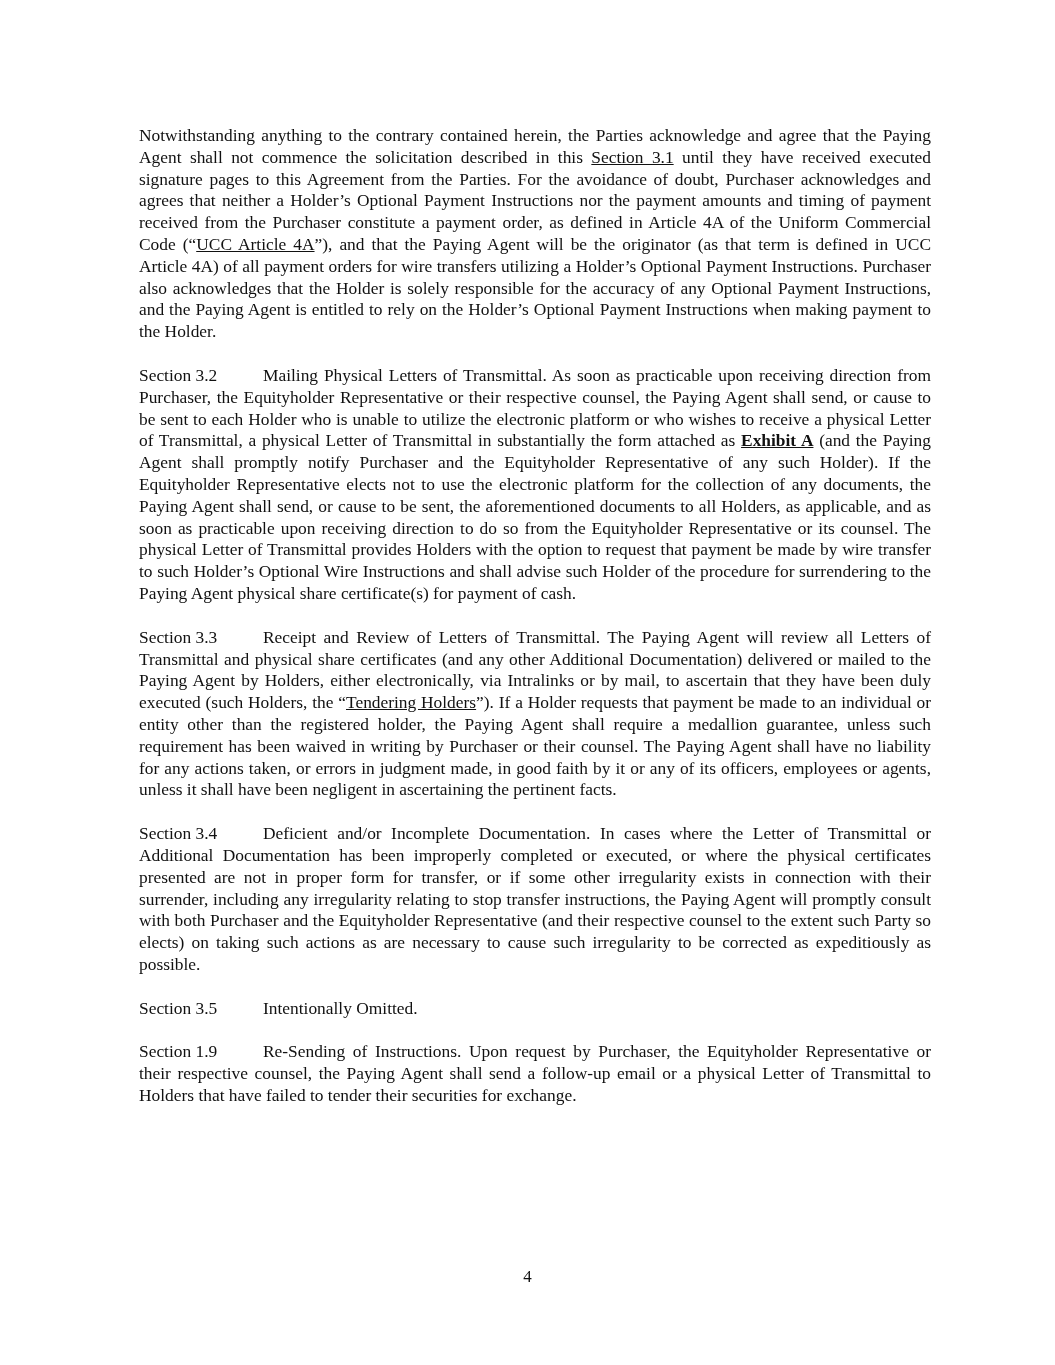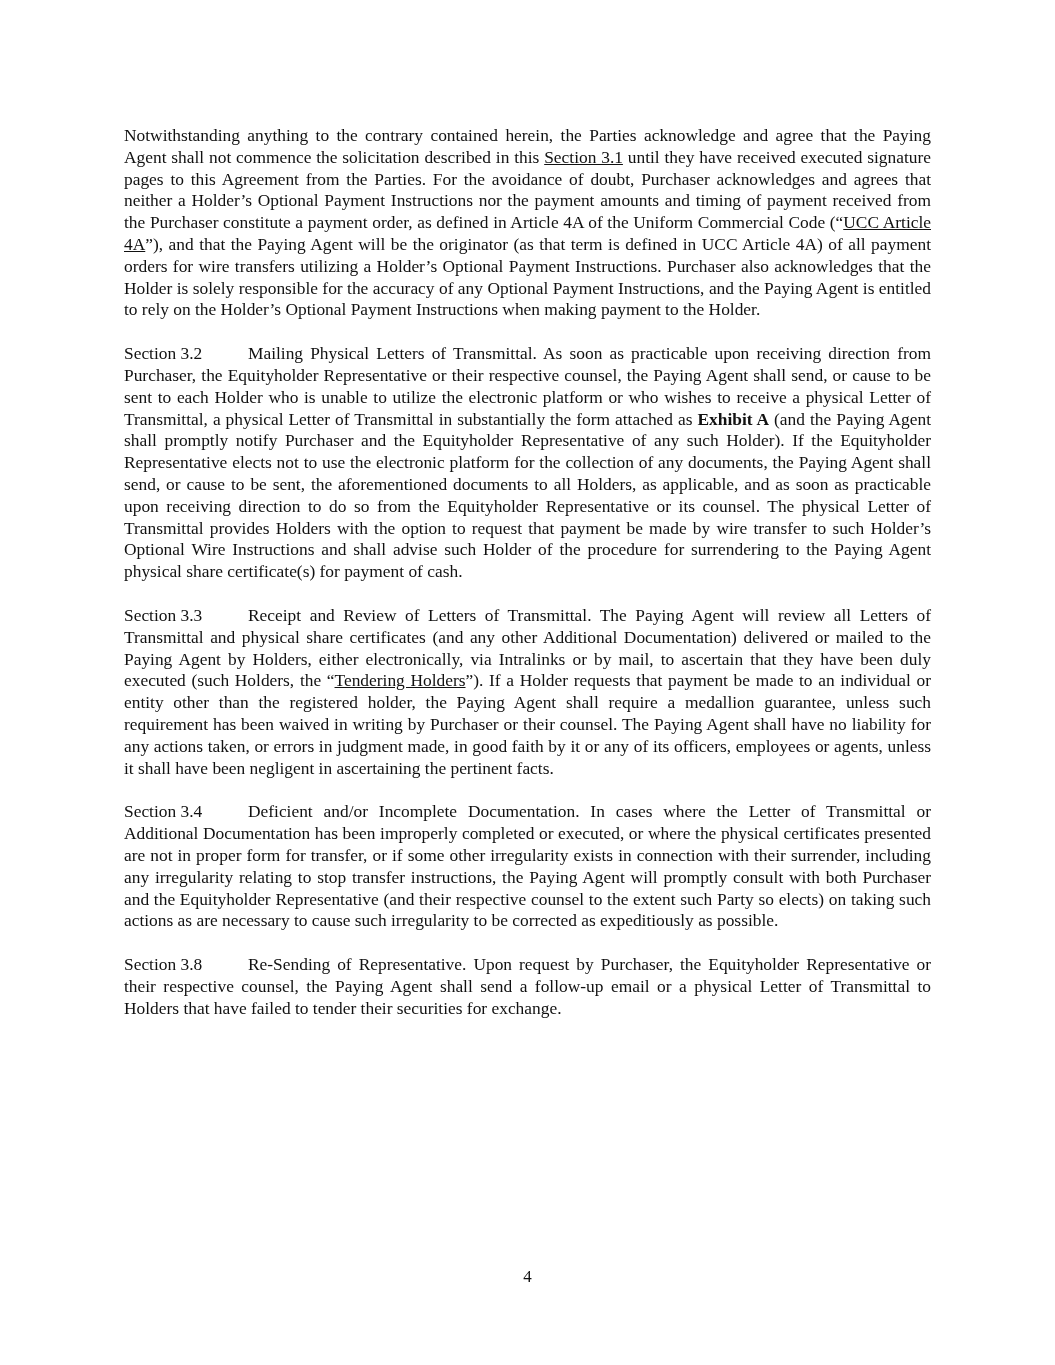--- a/index.html
+++ b/index.html
@@ -2,43 +2,44 @@
 <html><head>
 <meta charset="utf-8">
 <style>
   html, body { margin: 0; padding: 0; background: #ffffff; }
   body { width: 1055px; height: 1365px; position: relative; overflow: hidden; }
   .page {
     position: absolute; left: 124px; top: 125px; width: 807px;
     font-family: "Liberation Serif", serif;
     font-size: 17.4px; line-height: 21.8px; color: #111111;
   }
-  .para { text-align: justify; margin: 0 0 22px 0; }
+  .para { text-align: justify; margin: 0 0 22px 15px; }
   .sec-num { font-weight: normal; display: inline-block; width: 124px; }
   .sec-title { font-weight: normal; }
   .u { text-decoration: underline; }
-  .bu { font-weight: bold; }
+  .bu { font-weight: bold; text-decoration: underline; }
   .page-num {
     position: absolute; left: 0; width: 1055px; top: 1267px; text-align: center;
     font-family: "Liberation Serif", serif; font-size: 17px; color: #111;
   }
 </style>
 </head>
 <body>
 
 <div class="page">
 
   <p class="para"><span>Notwithstanding anything to the contrary contained herein, the Parties acknowledge and agree that the Paying Agent shall not commence the solicitation described in this </span><span class="u">Section 3.1</span><span> until they have received executed signature pages to this Agreement from the Parties. For the avoidance of doubt, Purchaser acknowledges and agrees that neither a Holder’s Optional Payment Instructions nor the payment amounts and timing of payment received from the Purchaser constitute a payment order, as defined in Article 4A of the Uniform Commercial Code (“</span><span class="u">UCC Article 4A</span><span>”), and that the Paying Agent will be the originator (as that term is defined in UCC Article 4A) of all payment orders for wire transfers utilizing a Holder’s Optional Payment Instructions.  Purchaser also acknowledges that the Holder is solely responsible for the accuracy of any Optional Payment Instructions, and the Paying Agent is entitled to rely on the Holder’s Optional Payment Instructions when making payment to the Holder.</span></p>
 
   <p class="para"><span class="sec-num">Section 3.2</span><span class="sec-title">Mailing Physical Letters of Transmittal.</span><span>  As soon as practicable upon receiving direction from Purchaser, the Equityholder Representative or their respective counsel, the Paying Agent shall send, or cause to be sent to each Holder who is unable to utilize the electronic platform or who wishes to receive a physical Letter of Transmittal, a physical Letter of Transmittal in substantially the form attached as </span><span class="bu">Exhibit A</span><span> (and the Paying Agent shall promptly notify Purchaser and the Equityholder Representative of any such Holder). If the Equityholder Representative elects not to use the electronic platform for the collection of any documents, the Paying Agent shall send, or cause to be sent, the aforementioned documents to all Holders, as applicable, and as soon as practicable upon receiving direction to do so from the Equityholder Representative or its counsel.  The physical Letter of Transmittal provides Holders with the option to request that payment be made by wire transfer to such Holder’s Optional Wire Instructions and shall advise such Holder of the procedure for surrendering to the Paying Agent physical share certificate(s) for payment of cash.</span></p>
 
   <p class="para"><span class="sec-num">Section 3.3</span><span class="sec-title">Receipt and Review of Letters of Transmittal.</span><span>  The Paying Agent will review all Letters of Transmittal and physical share certificates (and any other Additional Documentation) delivered or mailed to the Paying Agent by Holders, either electronically, via Intralinks or by mail, to ascertain that they have been duly executed (such Holders, the “</span><span class="u">Tendering Holders</span><span>”). If a Holder requests that payment be made to an individual or entity other than the registered holder, the Paying Agent shall require a medallion guarantee, unless such requirement has been waived in writing by Purchaser or their counsel. The Paying Agent shall have no liability for any actions taken, or errors in judgment made, in good faith by it or any of its officers, employees or agents, unless it shall have been negligent in ascertaining the pertinent facts.</span></p>
 
   <p class="para"><span class="sec-num">Section 3.4</span><span class="sec-title">Deficient and/or Incomplete Documentation.</span><span>  In cases where the Letter of Transmittal or Additional Documentation has been improperly completed or executed, or where the physical certificates presented are not in proper form for transfer, or if some other irregularity exists in connection with their surrender, including any irregularity relating to stop transfer instructions, the Paying Agent will promptly consult with both Purchaser and the Equityholder Representative (and their respective counsel to the extent such Party so elects) on taking such actions as are necessary to cause such irregularity to be corrected as expeditiously as possible.</span></p>
 
+  <p class="para"><span class="sec-num">Section 3.5</span><span class="sec-title">Intentionally Omitted.</span></p>
 
 
 
-  <p class="para"><span class="sec-num">Section 3.8</span><span class="sec-title">Re-Sending of Representative.</span><span>  Upon request by Purchaser, the Equityholder Representative or their respective counsel, the Paying Agent shall send a follow-up email or a physical Letter of Transmittal to Holders that have failed to tender their securities for exchange.</span></p>
+  <p class="para"><span class="sec-num">Section 1.9</span><span class="sec-title">Re-Sending of Instructions.</span><span>  Upon request by Purchaser, the Equityholder Representative or their respective counsel, the Paying Agent shall send a follow-up email or a physical Letter of Transmittal to Holders that have failed to tender their securities for exchange.</span></p>
 
 </div>
 
 <div class="page-num">4</div>
 
 </body></html>

